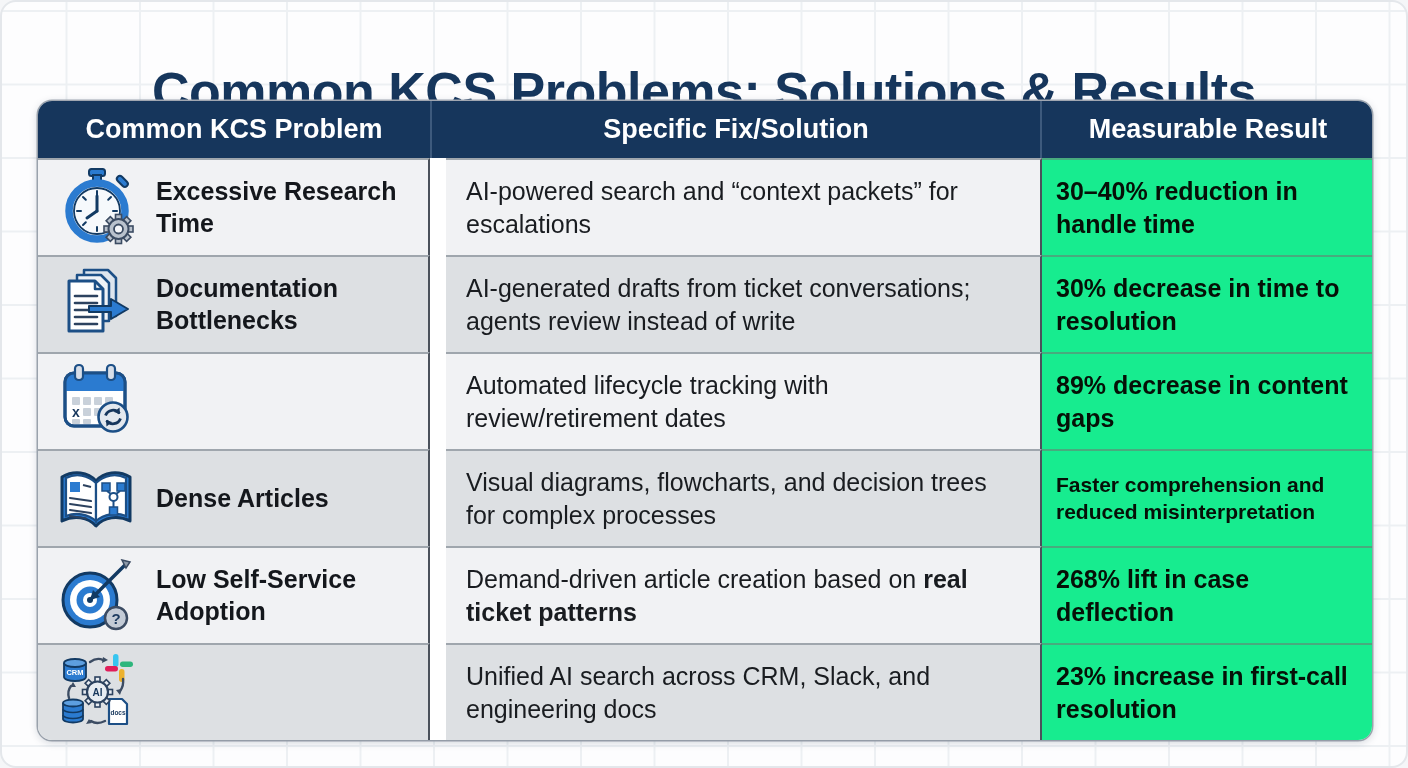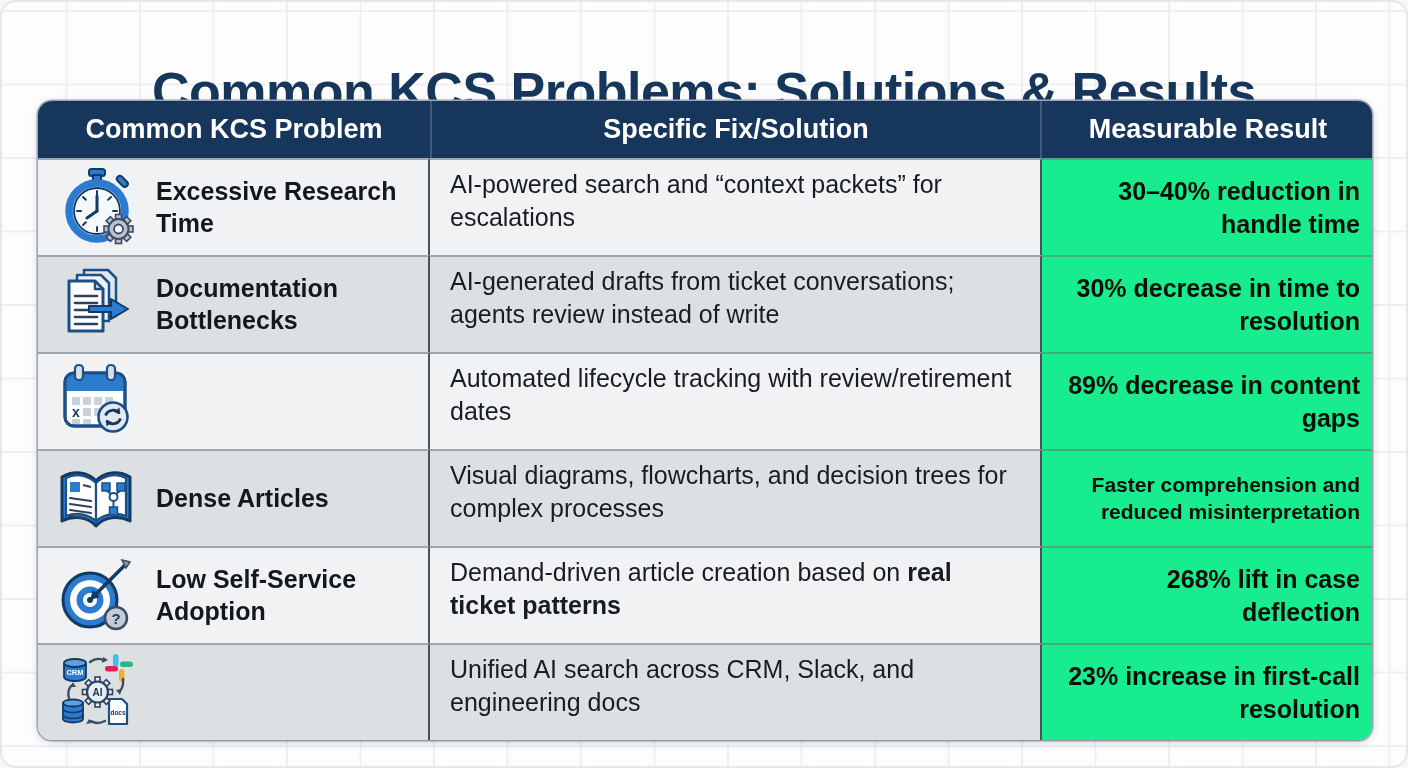--- a/index.html
+++ b/index.html
@@ -13,24 +13,24 @@
     display:grid;grid-template-columns:392px 612px 332px;grid-template-rows:57px repeat(6,97px);
     box-shadow:0 2px 8px rgba(20,40,70,.22),0 0 0 1.5px #aab0b8;background:#fff;}
   .row{display:contents;}
   .th{background:var(--header-bg,#16365c);color:#fff;font-weight:700;font-size:27px;
     display:flex;align-items:center;justify-content:center;}
   .th.mid{border-left:2px solid #3d5a7d;border-right:2px solid #3d5a7d;}
   .td{box-sizing:border-box;border-top:2px solid #9fa6ad;}
   .c1{display:flex;align-items:center;gap:14px;padding:0 8px 0 16px;
     font-weight:700;font-size:25px;line-height:1.25;color:#14171c;
     border-right:2px solid #4a515b;}
-  .c2{display:flex;padding:8px 20px;font-size:25px;line-height:1.3;color:#191c20;
-    border-right:2px solid #4a515b;}
+  .c2{display:flex;align-items:center;padding:0 20px;font-size:25px;line-height:1.3;color:#191c20;
+    border-right:2px solid #4a515b;margin-left:16px;}
   .c3{background:var(--result-green,#17ec8f);display:flex;align-items:center;justify-content:center;
-    text-align:right;font-weight:700;font-size:25px;line-height:1.3;color:#061007;
+    text-align:left;font-weight:700;font-size:25px;line-height:1.3;color:#061007;
     padding:6px 14px;border-top:2px solid #48ab7e;}
   .c3.small{font-size:21px;line-height:1.25;}
   .odd .c1,.odd .c2{background:#f1f2f4;}
   .even .c1,.even .c2{background:#dde0e3;}
   .ic{flex:0 0 88px;width:88px;height:88px;display:flex;align-items:center;justify-content:center;}
   .footnote{position:absolute;left:40px;top:744px;font-size:17px;color:#6a7280;}
   .bold-frag{font-weight:700;}
 </style>
 </head>
 <body>

